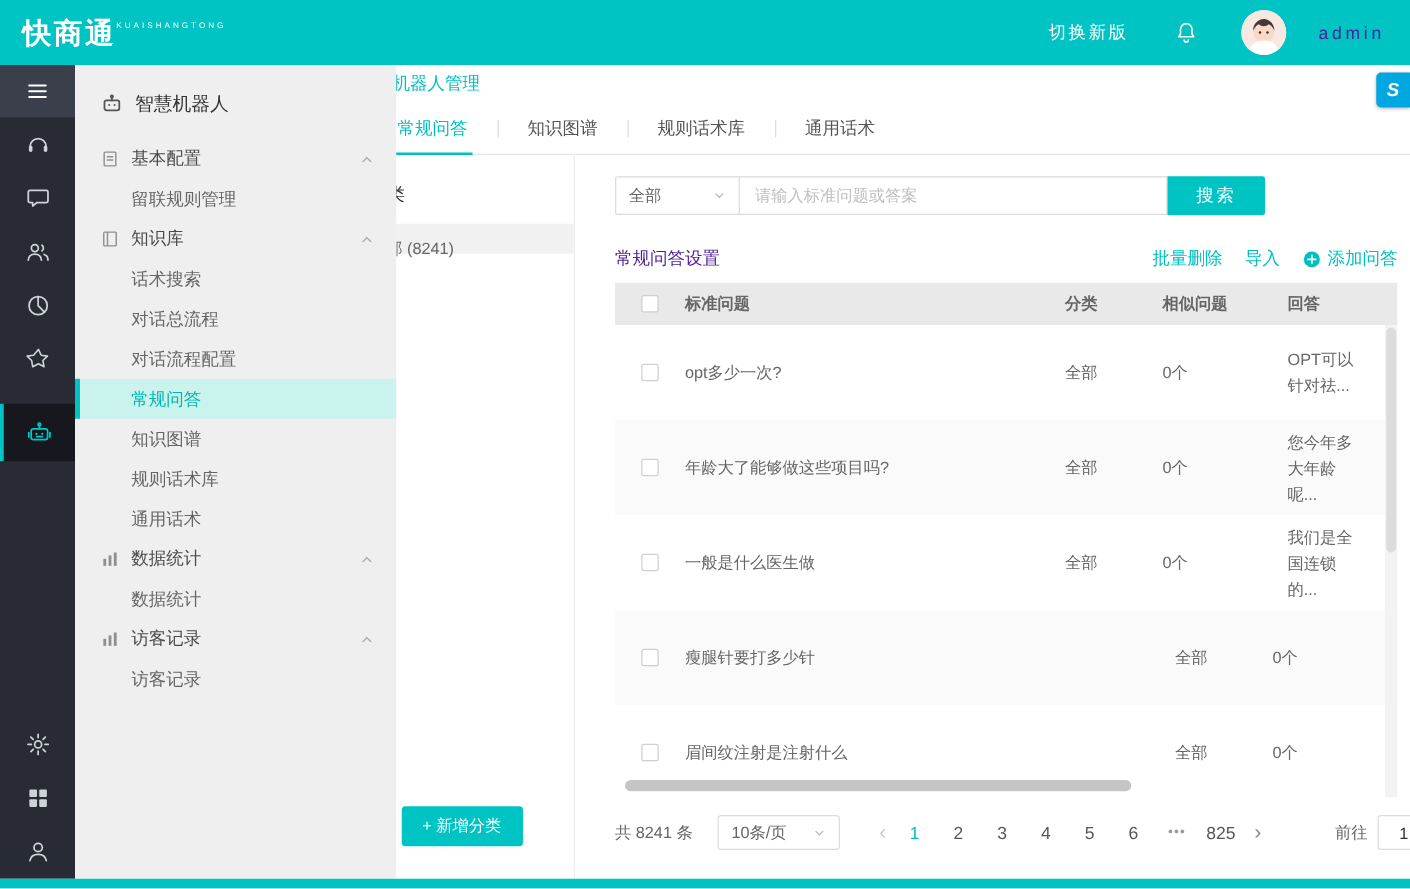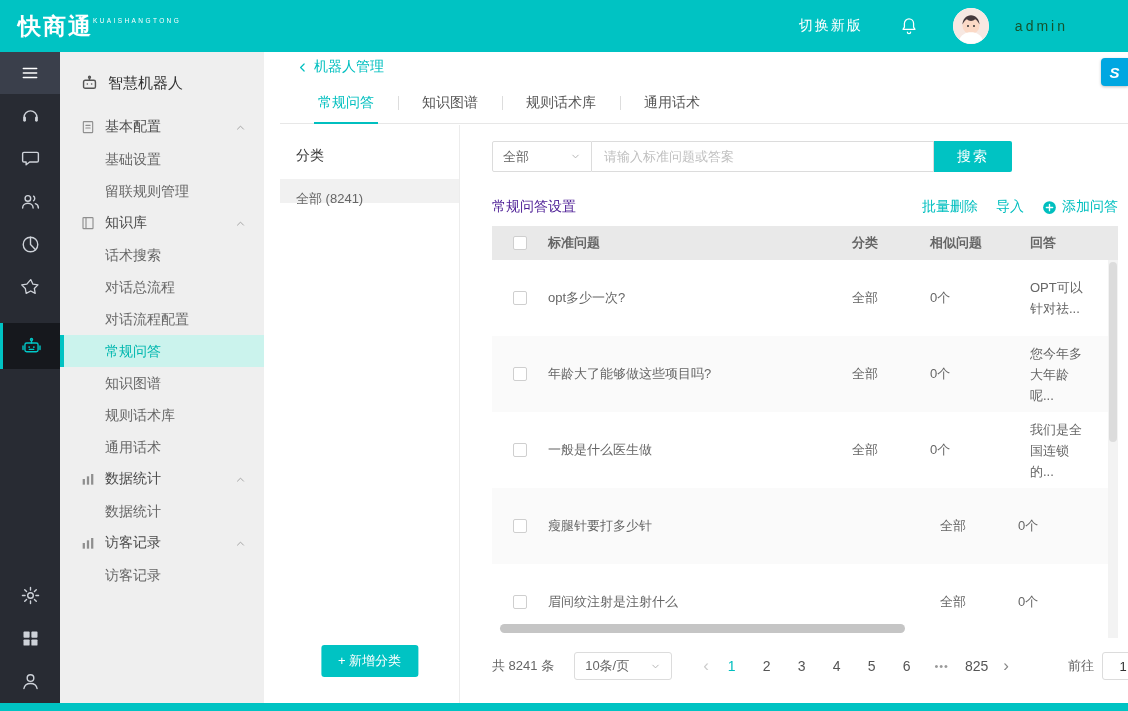--- a/index.html
+++ b/index.html
@@ -9,36 +9,36 @@
 
   
   .topbar { position:absolute; top:0; left:0; width:100%; height:52px; background:#00c3c3; display:flex; align-items:center; z-index:10; }
   .logo { margin-left:18px; color:#fff; display:flex; flex-direction:row; line-height:1; }
   .logo-title { font-size:23px; font-weight:bold; letter-spacing:2px; }
   .logo-sub { font-size:6.5px; letter-spacing:2.4px; margin-top:3px; }
   .topbar-right { margin-left:auto; display:flex; align-items:center; }
   .switch-version { color:#fff; font-size:14px; letter-spacing:2px; margin-right:36px; cursor:pointer; }
   .bell { color:#fff; margin-right:34px; display:flex; cursor:pointer; }
   .avatar { width:36px; height:36px; border-radius:50%; overflow:hidden; margin-right:26px; background:#fff; cursor:pointer; flex:none; }
-  .admin-name { color:#14532d; font-size:14px; letter-spacing:3px; margin-right:60px; }
+  .admin-name { color:#4c1d95; font-size:14px; letter-spacing:3px; margin-right:20px; }
 
   
   .float-widget { position:absolute; top:58px; right:0; width:27px; height:28px; background:#00a7e1; border-radius:4px 0 0 4px; color:#fff; display:flex; align-items:center; justify-content:center; font-size:15px; font-weight:bold; font-style:italic; z-index:20; cursor:pointer; box-shadow:0 1px 3px rgba(0,0,0,.25); }
 
   
   .iconbar { position:absolute; top:52px; left:0; bottom:8px; width:60px; background:#282b33; display:flex; flex-direction:column; z-index:5; }
   .ib-menu { height:42px; background:#3a3f4b; display:flex; align-items:center; justify-content:center; color:#fff; cursor:pointer; }
   .ib-item { height:43px; display:flex; align-items:center; justify-content:center; color:#ced2d9; cursor:pointer; }
   .ib-item.active { height:46px; margin-top:14px; background:#16181d; color:#00c8c8; border-left:3px solid #00c3c3; }
   .ib-spacer { flex:1; }
   .ib-item svg { width:21px; height:21px; }
   .ib-menu svg { width:20px; height:20px; }
 
   
-  .sidebar { position:absolute; top:52px; left:60px; bottom:8px; width:204px; background:#efefef; z-index:4; }
+  .sidebar { position:absolute; top:52px; left:60px; bottom:8px; width:257px; background:#efefef; z-index:4; }
   .sb-header { display:flex; align-items:center; gap:9px; padding:22px 0 0 20px; color:#333; font-size:15px; }
   .sb-header svg { width:19px; height:19px; color:#555; }
   .sb-menu { margin-top:18px; }
   .sb-parent { height:32px; display:flex; align-items:center; padding:0 18px 0 20px; font-size:14px; color:#4a4a4a; cursor:pointer; }
   .sb-parent .sb-ico { width:16px; height:16px; margin-right:9px; color:#8f8f8f; display:flex; }
   .sb-parent .sb-ico svg { width:16px; height:16px; }
   .sb-parent .sb-label { flex:1; }
   .sb-chevron { color:#a5a5a5; display:flex; }
   .sb-chevron svg { width:11px; height:11px; }
   .sb-child { height:32px; line-height:32px; padding-left:45px; font-size:14px; color:#666; cursor:pointer; }
@@ -236,21 +236,20 @@
               <path d="M8.8 9.5h6.4M8.8 13.5h6.4"></path>
             </svg>
           </span>
         <span class="sb-label">基本配置</span>
         <span class="sb-chevron">
             <svg viewBox="0 0 20 20" fill="none" stroke="currentColor" stroke-width="1.8" stroke-linecap="round">
               <path d="M4.5 13 10 7.5l5.5 5.5"></path>
             </svg>
           </span>
       </div>
-      <div class="sb-child">基础设置</div>
       <div class="sb-child">留联规则管理</div>
 
       <div class="sb-parent">
         <span class="sb-ico">
             <svg viewBox="0 0 24 24" fill="none" stroke="currentColor" stroke-width="1.7" stroke-linejoin="round">
               <rect x="4.5" y="4" width="15" height="16.5" rx="1"></rect>
               <path d="M9 4v16.5"></path>
             </svg>
           </span>
         <span class="sb-label">知识库</span>

